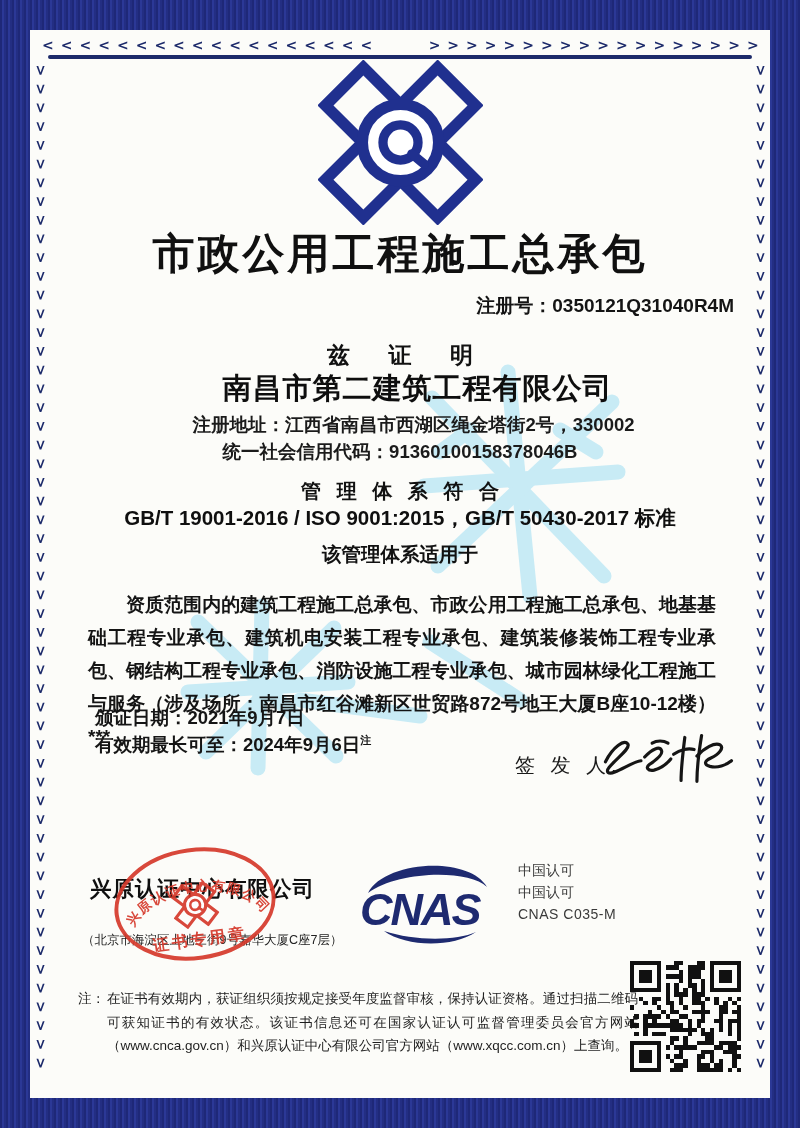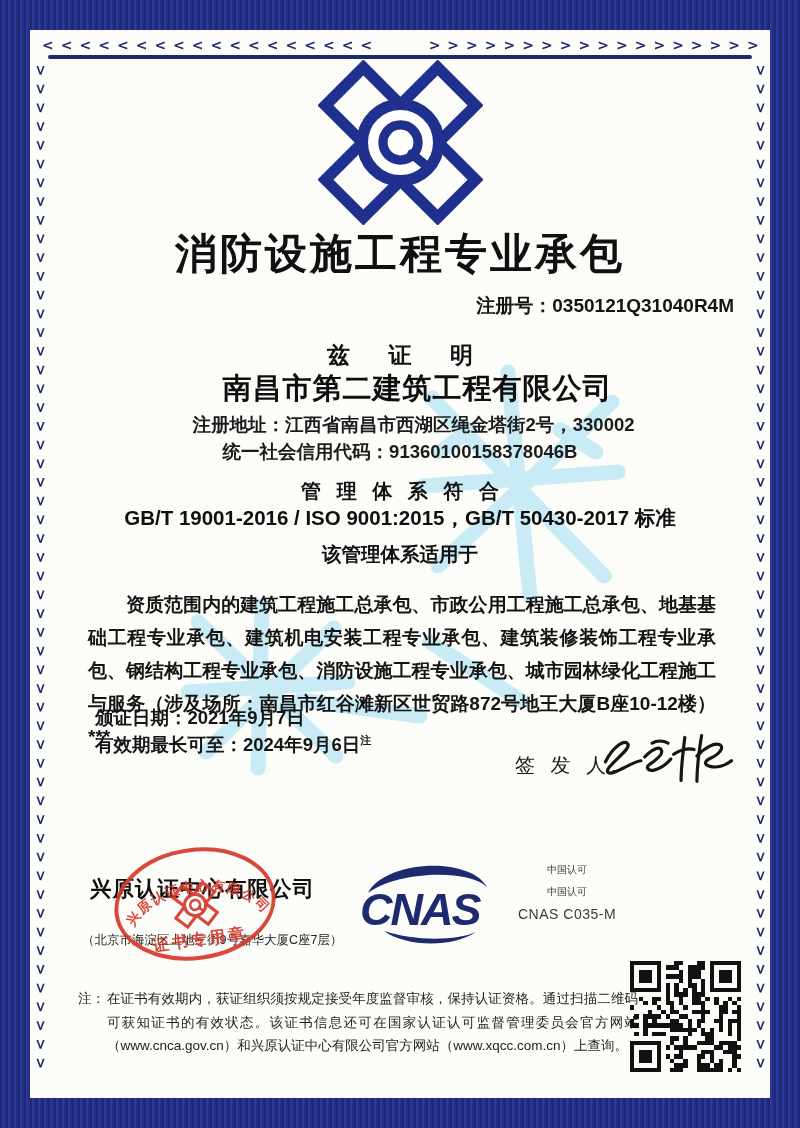--- a/index.html
+++ b/index.html
@@ -41,21 +41,21 @@
   .signer b{letter-spacing:5px;font-weight:normal;}
   .signature{left:598px;top:726px;width:140px;height:64px;}
   .issuer-name{left:90px;top:874px;font-size:21.5px;font-weight:bold;color:#0f0f0f;letter-spacing:1px;z-index:2;}
   .issuer-addr{left:82px;top:932px;font-size:12.5px;color:#222;z-index:2;}
   .seal{left:112px;top:846px;width:166px;height:116px;transform:rotate(-8deg);z-index:3;opacity:.92;}
   .seal-bottom{position:absolute;left:0;right:0;top:84px;text-align:center;
     font-size:16px;font-weight:bold;color:#d5392b;letter-spacing:3px;}
   .seal-emblem{position:absolute;left:60px;top:36px;width:46px;height:46px;}
   .cnas-logo{left:356px;top:851px;width:140px;height:100px;}
   .cnas-text{left:518px;top:859px;line-height:22px;color:#3a3a3a;}
-  .cnas-text .zh{font-size:10px;text-align:center;} .cnas-text .en{font-size:14px;letter-spacing:.5px;}
+  .cnas-text .zh{font-size:14px;} .cnas-text .en{font-size:14px;letter-spacing:.5px;}
   .footnote{left:78px;top:987px;width:560px;font-size:13.5px;line-height:23.5px;color:#1e1e1e;
     text-align:justify;}
   .footnote .lbl{position:absolute;left:0;top:0;}
   .footnote .txt{display:block;padding-left:29px;}
   .qr{left:630px;top:961px;width:111px;height:111px;}
   .watermark{left:0;top:0;width:800px;height:1128px;pointer-events:none;z-index:1;opacity:.55;}
   .content{position:relative;z-index:2;}
   svg{display:block;}
 </style>
 </head>
@@ -99,21 +99,21 @@
     <rect x="90" y="18" width="52" height="52" transform="rotate(45 116 44)"></rect>
     <rect x="18" y="90" width="52" height="52" transform="rotate(45 44 116)"></rect>
     <rect x="90" y="90" width="52" height="52" transform="rotate(45 116 116)"></rect>
   </g>
   <circle cx="80" cy="80" r="37" fill="#ffffff" stroke="#20308f" stroke-width="11"></circle>
   <circle cx="80" cy="80" r="17" fill="none" stroke="#20308f" stroke-width="9"></circle>
   <path d="M91 91 L103 101" stroke="#20308f" stroke-width="9" stroke-linecap="round"></path>
   </svg>
       </div>
 
-    <div class="abs center title">消防设施工程专业承包</div>
+    <div class="abs center title">市政公用工程施工总承包</div>
     <div class="abs regline"><span>注册号：</span><span>0350121Q31040R4M</span></div>
     <div class="abs center certify"><b>兹 证 明</b></div>
     <div class="abs center company">南昌市第二建筑工程有限公司</div>
     <div class="abs center addr">注册地址：江西省南昌市西湖区绳金塔街2号，330002</div>
     <div class="abs center credit">统一社会信用代码：91360100158378046B</div>
     <div class="abs center syshead"><b>管 理 体 系 符 合</b></div>
     <div class="abs center standards">GB/T 19001-2016 / ISO 9001:2015，GB/T 50430-2017 标准</div>
     <div class="abs center scopehead">该管理体系适用于</div>
     <div class="abs scope">资质范围内的建筑工程施工总承包、市政公用工程施工总承包、地基基础工程专业承包、建筑机电安装工程专业承包、建筑装修装饰工程专业承包、钢结构工程专业承包、消防设施工程专业承包、城市园林绿化工程施工与服务（涉及场所：南昌市红谷滩新区世贸路872号地王大厦B座10-12楼）***</div>
 

